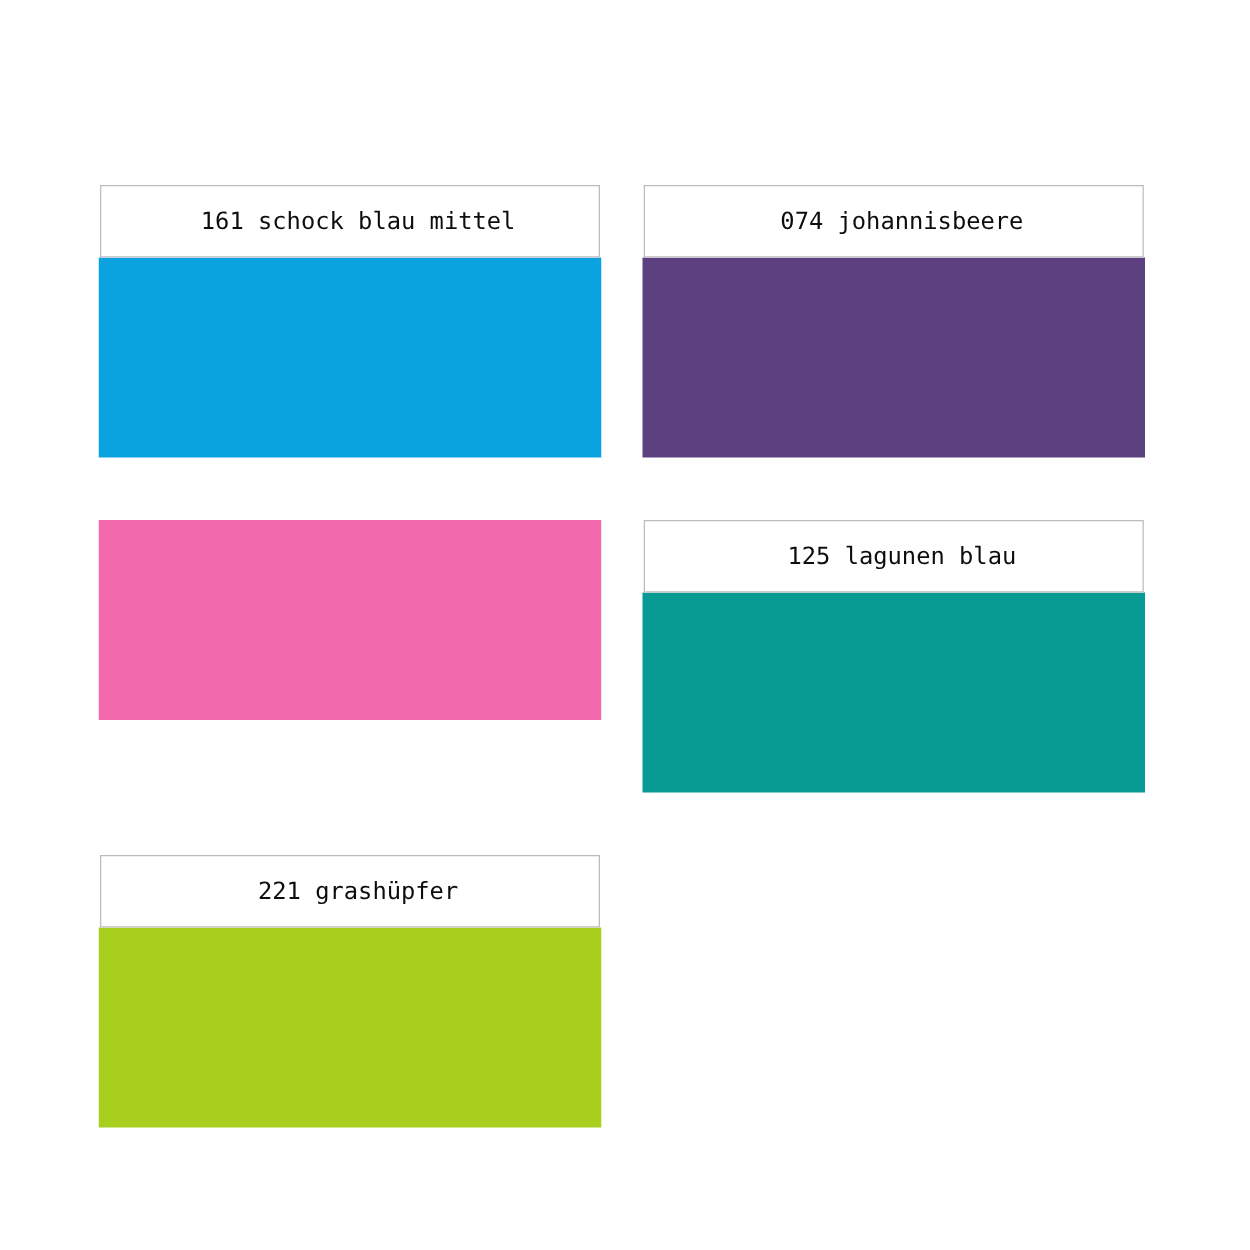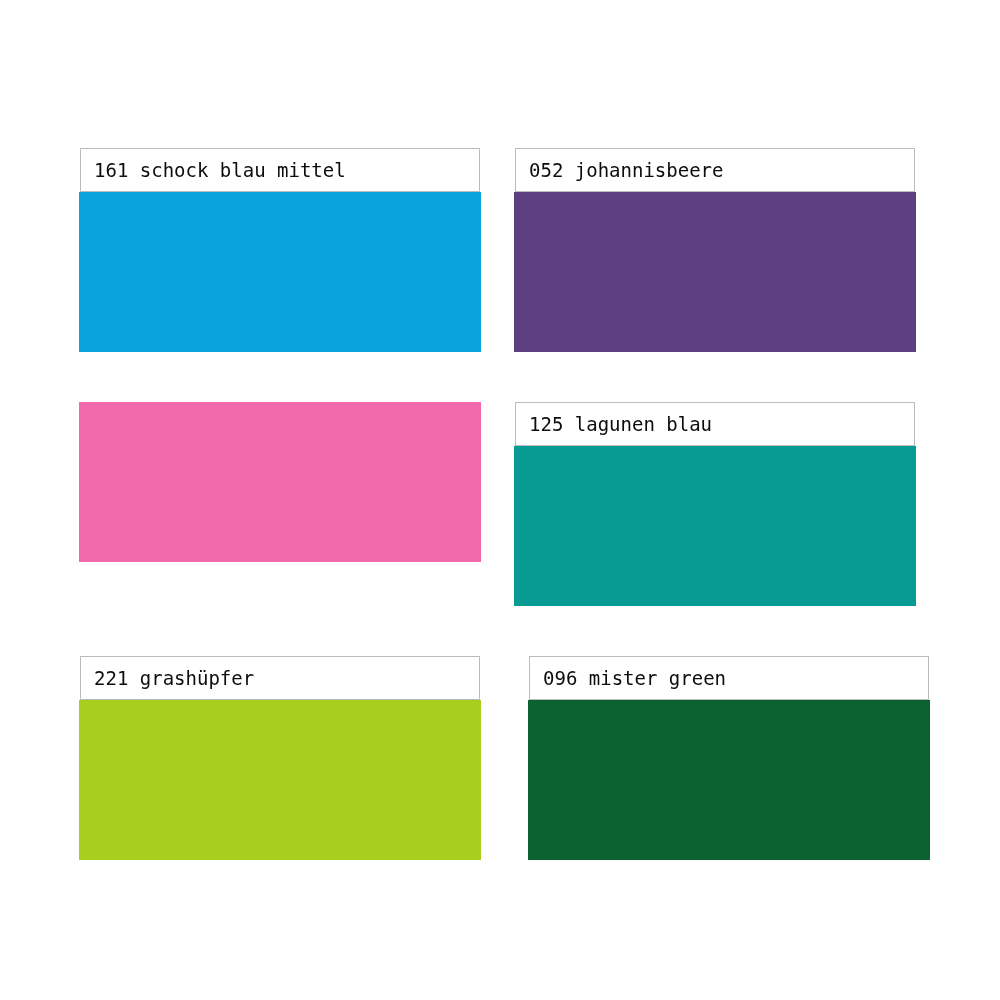--- a/index.html
+++ b/index.html
@@ -33,28 +33,29 @@
   }
 
   .swatch-card {
     width: 405px;
     position: relative;
   }
 
   .swatch-label-box {
     box-sizing: border-box;
     width: 400px;
-    height: 44px;
+    height: 58px;
     background: #ffffff;
     border: 1px solid #bcbcbc;
     display: flex;
     align-items: center;
     padding-left: 13px;
     position: relative;
     z-index: 2;
+    justify-content: center;
   }
 
   .swatch-label-text {
     font-family: "DejaVu Sans Mono", "Liberation Mono", monospace;
     font-size: 19px;
     line-height: 19px;
     color: #0d0d0d;
     letter-spacing: 0px;
     white-space: nowrap;
   }
@@ -76,21 +77,21 @@
 
     <div class="swatch-card">
       <div class="swatch-label-box">
         <span class="swatch-label-text">161 schock blau mittel</span>
       </div>
       <div class="swatch-color" style="background-color: rgb(10, 163, 224);"></div>
     </div>
 
     <div class="swatch-card">
       <div class="swatch-label-box">
-        <span class="swatch-label-text">052 johannisbeere</span>
+        <span class="swatch-label-text">074 johannisbeere</span>
       </div>
       <div class="swatch-color" style="background-color: rgb(93, 64, 128);"></div>
     </div>
 
   </div>
 
   <div class="swatch-row">
 
     <div class="swatch-card">
       <div class="swatch-color" style="background-color: rgb(242, 105, 172);"></div>
@@ -107,22 +108,16 @@
 
   <div class="swatch-row">
 
     <div class="swatch-card">
       <div class="swatch-label-box">
         <span class="swatch-label-text">221 grashüpfer</span>
       </div>
       <div class="swatch-color" style="background-color: rgb(168, 206, 30);"></div>
     </div>
 
-    <div class="swatch-card">
-      <div class="swatch-label-box">
-        <span class="swatch-label-text">096 mister green</span>
-      </div>
-      <div class="swatch-color" style="background-color: rgb(12, 97, 48);"></div>
-    </div>
 
   </div>
 
 </div>
 
 </body></html>

